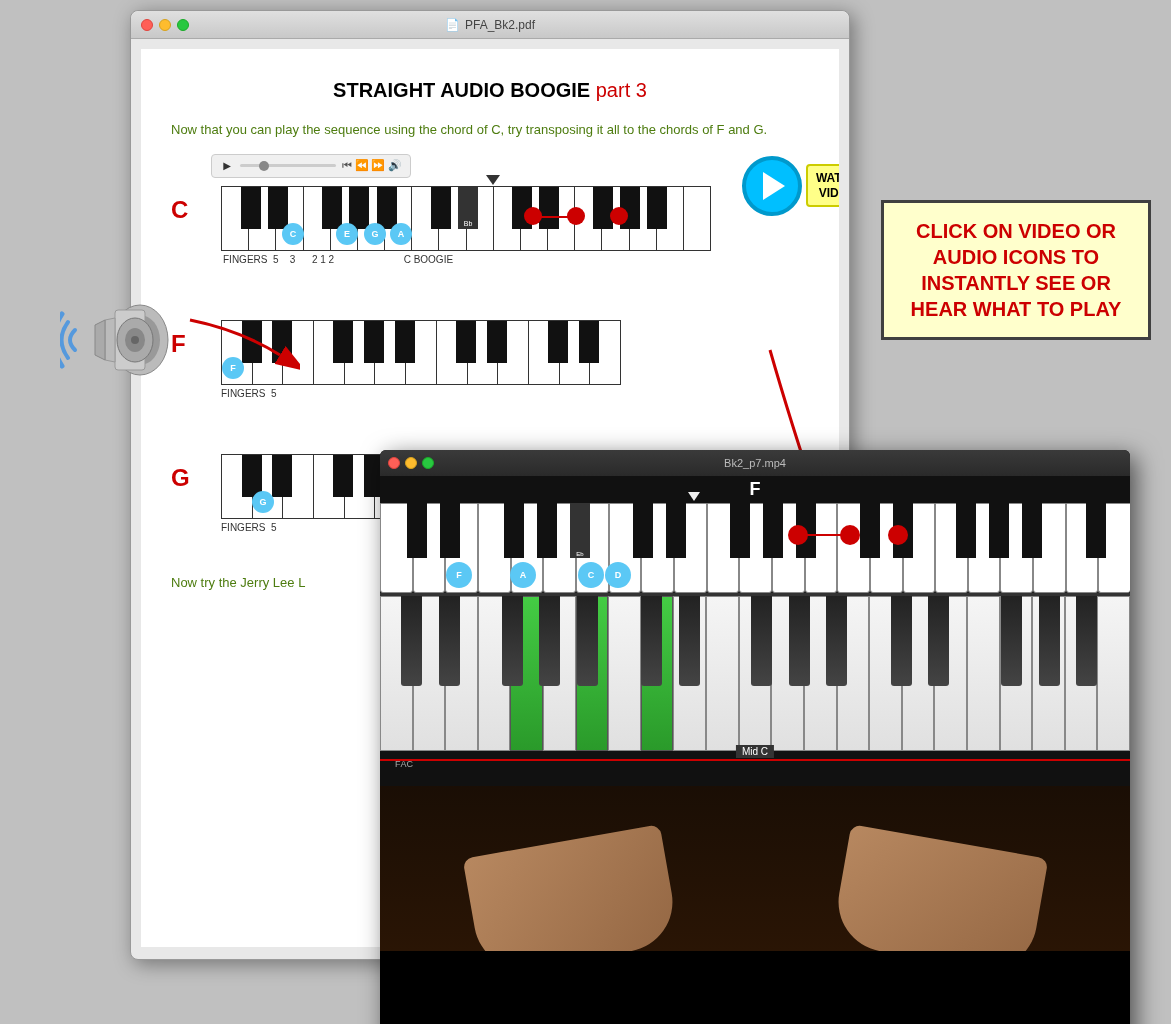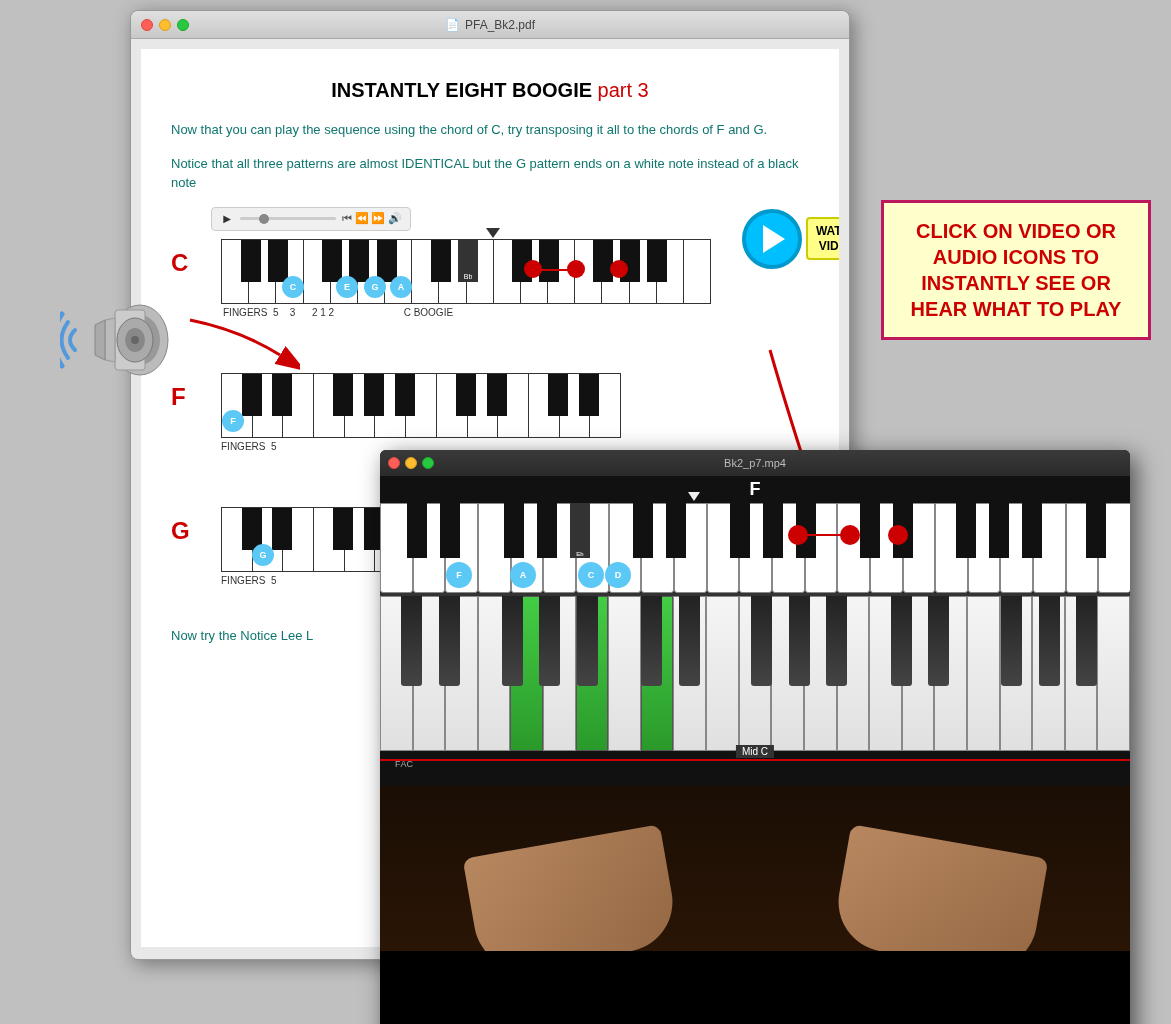--- a/index.html
+++ b/index.html
@@ -78,21 +78,21 @@
     }
     .doc-title .part2 {
       color: #cc0000;
       font-weight: normal;
     }
 
     .doc-paragraph {
       font-size: 13px;
       line-height: 1.5;
       margin-bottom: 14px;
-      color: #0f766e;
+      color: #4d7c0f;
     }
 
     
     .audio-player {
       display: flex;
       align-items: center;
       gap: 6px;
       background: #f0f0f0;
       border: 1px solid #ccc;
       border-radius: 4px;
@@ -246,21 +246,21 @@
       line-height: 1.2;
     }
 
     
     .callout-box {
       position: absolute;
       right: 20px;
       top: 200px;
       width: 270px;
       background: #ffffcc;
-      border: 3px solid #be185d;
+      border: 3px solid #404040;
       padding: 15px;
       z-index: 20;
     }
 
     .callout-text {
       font-size: 20px;
       font-weight: bold;
       color: #cc0000;
       text-align: center;
       line-height: 1.3;
@@ -507,27 +507,26 @@
     </div>
     <div class="titlebar-title">
       <span>📄</span>
       <span>PFA_Bk2.pdf</span>
     </div>
   </div>
 
   <div class="pdf-content">
 
     <div class="doc-title">
-      <span>INSTANTLY EIGHT BOOGIE</span>
+      <span>STRAIGHT AUDIO BOOGIE</span>
       <span class="part2">part 3</span>
     </div>
 
     <p class="doc-paragraph">Now that you can play the sequence using the chord of C, try transposing it all to the chords of F and G.</p>
 
-    <p class="doc-paragraph">Notice that all three patterns are almost IDENTICAL  but the G pattern ends on a white note instead of a black note</p>
 
     <div style="position:relative; margin-bottom:8px; padding-left: 40px;">
       <div class="audio-player">
         <div class="play-btn">▶</div>
         <div class="slider-track">
           <div class="slider-thumb"></div>
         </div>
         <div class="media-controls">
           <span>⏮</span>
           <span>⏪</span>
@@ -672,21 +671,21 @@
 
           <div class="blue-dot" style="bottom:5px; left:30px; background:#5bc8f5;">G</div>
         </div>
         <div style="font-size:10px; color:#333; margin-top:3px;">
           <span>FINGERS</span>&nbsp;&nbsp;<span>5</span>
         </div>
       </div>
     </div>
 
     <p class="doc-paragraph" style="margin-top:20px;">
-      <span>Now try the Notice Lee L</span>
+      <span>Now try the Jerry Lee L</span>
     </p>
   </div>
 </div>
 
 <div class="speaker-icon">
   <svg class="speaker-svg" viewBox="0 0 120 120" xmlns="http://www.w3.org/2000/svg">
 
     <path d="M15 50 Q5 60 15 70" stroke="#5599dd" stroke-width="4" fill="none" stroke-linecap="round"></path>
     <path d="M8 42 Q-5 60 8 78" stroke="#5599dd" stroke-width="4" fill="none" stroke-linecap="round"></path>
     <path d="M2 34 Q-15 60 2 86" stroke="#5599dd" stroke-width="5" fill="none" stroke-linecap="round"></path>

